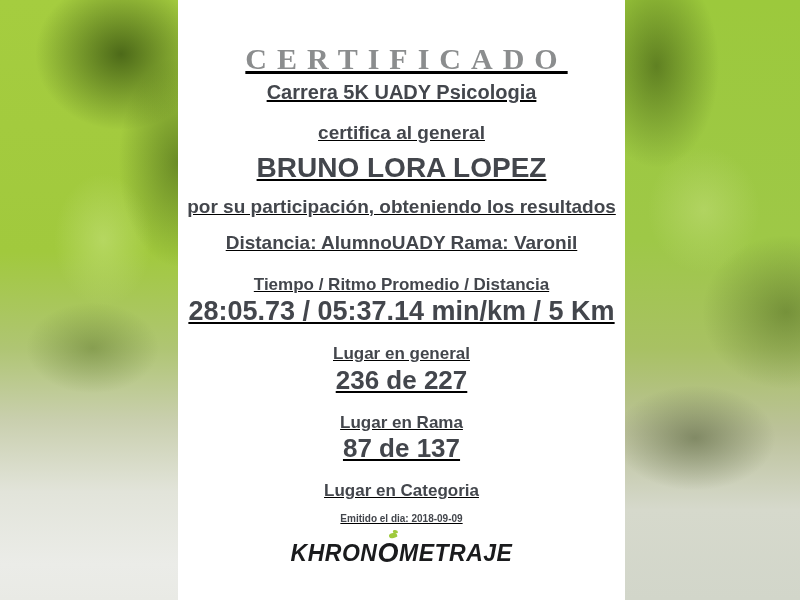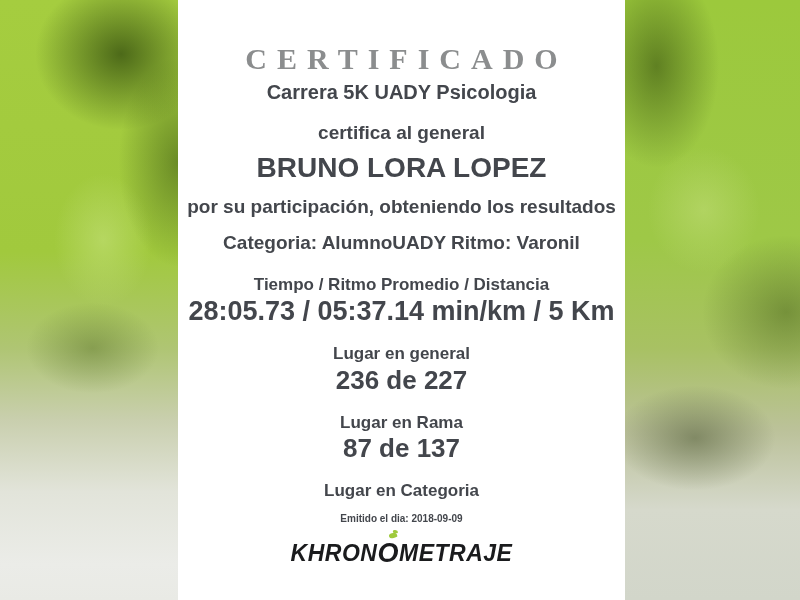--- a/index.html
+++ b/index.html
@@ -4,21 +4,21 @@
 <style>
   :root{
     --accent-green:#9fca3c;
     --title-gray:#8b8d8e;
     --text-dark:#43464c;
     --logo-black:#1a1b1d;
   }
   *{margin:0;padding:0;box-sizing:border-box;}
   html,body{width:800px;height:600px;overflow:hidden;}
   body{font-family:"Liberation Sans", sans-serif;background:#fff;}
-  .stage{position:relative;width:800px;height:536px;display:flex;background:#4c1d95;}
+  .stage{position:relative;width:800px;height:536px;display:flex;background:#4c1d95;text-decoration:underline;}
 
   
   .photo{flex:0 0 auto;height:600px;}
   .photo-left{
     width:178px;
     background:
       radial-gradient(130px 115px at 68% 9%, rgba(52,78,14,.78), rgba(52,78,14,0) 66%),
       radial-gradient(85px 150px at 100% 27%, rgba(60,88,18,.55), rgba(60,88,18,0) 70%),
       radial-gradient(70px 95px at 58% 40%, rgba(198,226,126,.55), rgba(198,226,126,0) 70%),
       radial-gradient(95px 65px at 52% 58%, rgba(70,95,25,.38), rgba(70,95,25,0) 70%),
@@ -84,21 +84,21 @@
 <div class="stage">
 
   <div class="photo photo-left"></div>
 
   <div class="col">
     <div class="title">CERTIFICADO</div>
     <div class="event">Carrera 5K UADY Psicologia</div>
     <div class="certify">certifica al general</div>
     <div class="name">BRUNO LORA LOPEZ</div>
     <div class="participation">por su participación, obteniendo los resultados</div>
-    <div class="category">Categoria: AlumnoUADY Ritmo: Varonil</div>
+    <div class="category">Distancia: AlumnoUADY Rama: Varonil</div>
 
     <div class="res-header">Tiempo / Ritmo Promedio / Distancia</div>
     <div class="res-value">28:05.73 / 05:37.14 min/km / 5 Km</div>
 
     <div class="place-label">Lugar en general</div>
     <div class="place-value">236 de 227</div>
 
     <div class="place-label">Lugar en Rama</div>
     <div class="place-value">87 de 137</div>
 

